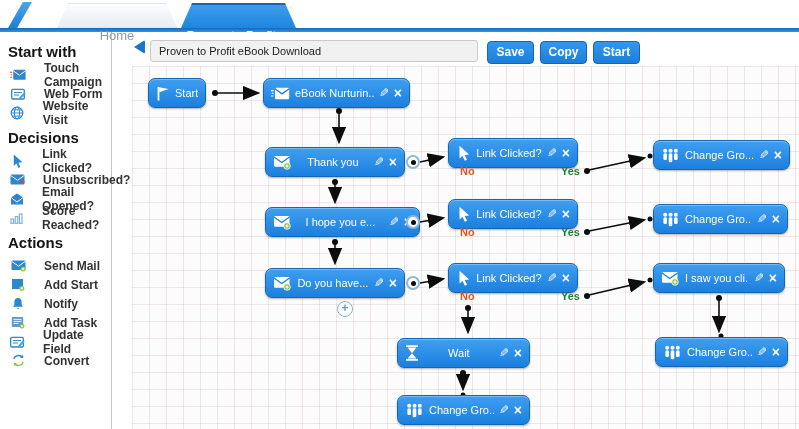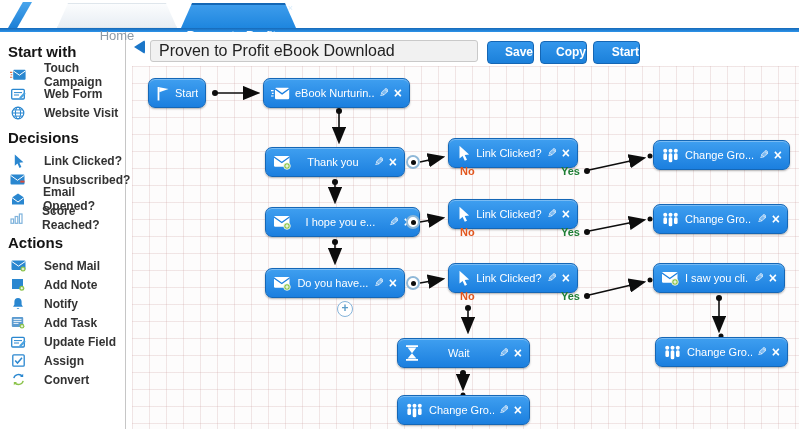--- a/index.html
+++ b/index.html
@@ -26,29 +26,29 @@
   .blue-bar { position:absolute; left:0; top:28px; width:799px; height:4px;
               background:linear-gradient(180deg,#1569b8,#2e94ea); }
 
   
   .toolbar { position:absolute; left:131px; top:32px; width:668px; height:34px; background:#fff; }
   .collapse-arrow { position:absolute; left:3px; top:8px; width:0; height:0;
                     border-top:7px solid transparent; border-bottom:7px solid transparent;
                     border-right:11px solid #1b76c8; border-radius:2px; }
   .name-input { position:absolute; left:19px; top:8px; width:328px; height:22px;
                 background:#f1f1f1; border:1px solid #c9c9c9; border-radius:3px;
-                font-size:16px; color:#222; padding:0 8px;
+                font-size:11px; color:#222; padding:0 8px;
                 font-family:"Liberation Sans","DejaVu Sans",sans-serif; }
   .tbtn { position:absolute; top:9px; height:23px; width:47px; border:1px solid #1566b4;
           border-radius:4px; background:linear-gradient(180deg,#3397ec,#1b80da);
-          color:#fff; font-weight:bold; font-size:12px; line-height:21px; text-align:right; cursor:pointer; }
+          color:#fff; font-weight:bold; font-size:12px; line-height:21px; text-align:center; cursor:pointer; }
   .tbtn-save { left:356px; } .tbtn-copy { left:409px; } .tbtn-start { left:462px; }
 
   
-  .sidebar { position:absolute; left:0; top:32px; width:126px; height:397px; background:#fff;
+  .sidebar { position:absolute; left:0; top:32px; width:112px; height:397px; background:#fff;
              border-right:1px solid #c6c6c6; padding-top:4px; }
   .side-h { font-size:15px; font-weight:bold; color:#141414; padding:7px 0 5px 8px; }
   .side-item { display:flex; align-items:center; gap:18px; height:19px; padding-left:10px;
                font-size:12px; font-weight:bold; color:#333; cursor:pointer; }
   .side-item .icn { width:16px; height:14px; display:inline-flex; align-items:center; justify-content:center; }
   .icn svg { display:block; }
 
   
   .canvas { position:absolute; left:132px; top:66px; width:667px; height:363px;
             background-color:#fdfcfc;
@@ -191,21 +191,21 @@
       <span>Send Mail</span>
       </div>
     <div class="side-item">
       <span class="icn">
           <svg width="14" height="13" viewBox="0 0 14 13">
             <path d="M1 1h11v7l-3 3H1z" fill="#2a87d0"></path>
             <circle cx="10.8" cy="10.2" r="2.5" fill="#8bc34a"></circle>
             <path d="M10.8 9v2.5M9.6 10.2h2.5" stroke="#fff" stroke-width="0.9"></path>
           </svg>
         </span>
-      <span>Add Note</span>
+      <span>Add Start</span>
       </div>
     <div class="side-item">
       <span class="icn">
           <svg width="12" height="14" viewBox="0 0 12 14">
             <path d="M6 1c2.3 0 3.6 1.7 3.6 3.8v2.8l1.3 2.1H1.1l1.3-2.1V4.8C2.4 2.7 3.7 1 6 1z" fill="#2a87d0"></path>
             <path d="M4.7 11.2a1.4 1.4 0 002.6 0z" fill="#2a87d0"></path>
           </svg>
         </span>
       <span>Notify</span>
       </div>
@@ -222,29 +222,20 @@
       </div>
     <div class="side-item">
       <span class="icn">
           <svg width="15" height="12" viewBox="0 0 15 12">
             <rect x="0.7" y="1.4" width="12.6" height="9.6" rx="1" fill="none" stroke="#2a87d0" stroke-width="1.3"></rect>
             <path d="M3 4.6h8M3 7h5" stroke="#2a87d0" stroke-width="1"></path>
             <path d="M8.2 9.6l5-5.4 1.5 1.5-5 5.4z" fill="#4aa3e0"></path>
           </svg>
         </span>
       <span>Update Field</span>
-      </div>
-    <div class="side-item">
-      <span class="icn">
-          <svg width="13" height="13" viewBox="0 0 13 13">
-            <rect x="0.8" y="0.8" width="11.4" height="11.4" rx="1" fill="none" stroke="#2a87d0" stroke-width="1.3"></rect>
-            <path d="M3.2 6.4l2.3 2.6 4.5-5.2" stroke="#2a87d0" stroke-width="1.5" fill="none"></path>
-          </svg>
-        </span>
-      <span>Assign</span>
       </div>
     <div class="side-item">
       <span class="icn">
           <svg width="13" height="13" viewBox="0 0 13 13">
             <path d="M1.8 5.2a4.9 4.9 0 018.7-1.7" stroke="#2a87d0" stroke-width="1.4" fill="none"></path>
             <path d="M11.2 0.8v3.2h-3.2z" fill="#2a87d0"></path>
             <path d="M11.2 7.8a4.9 4.9 0 01-8.7 1.7" stroke="#8bc34a" stroke-width="1.4" fill="none"></path>
             <path d="M1.8 12.2V9h3.2z" fill="#8bc34a"></path>
           </svg>
         </span>

